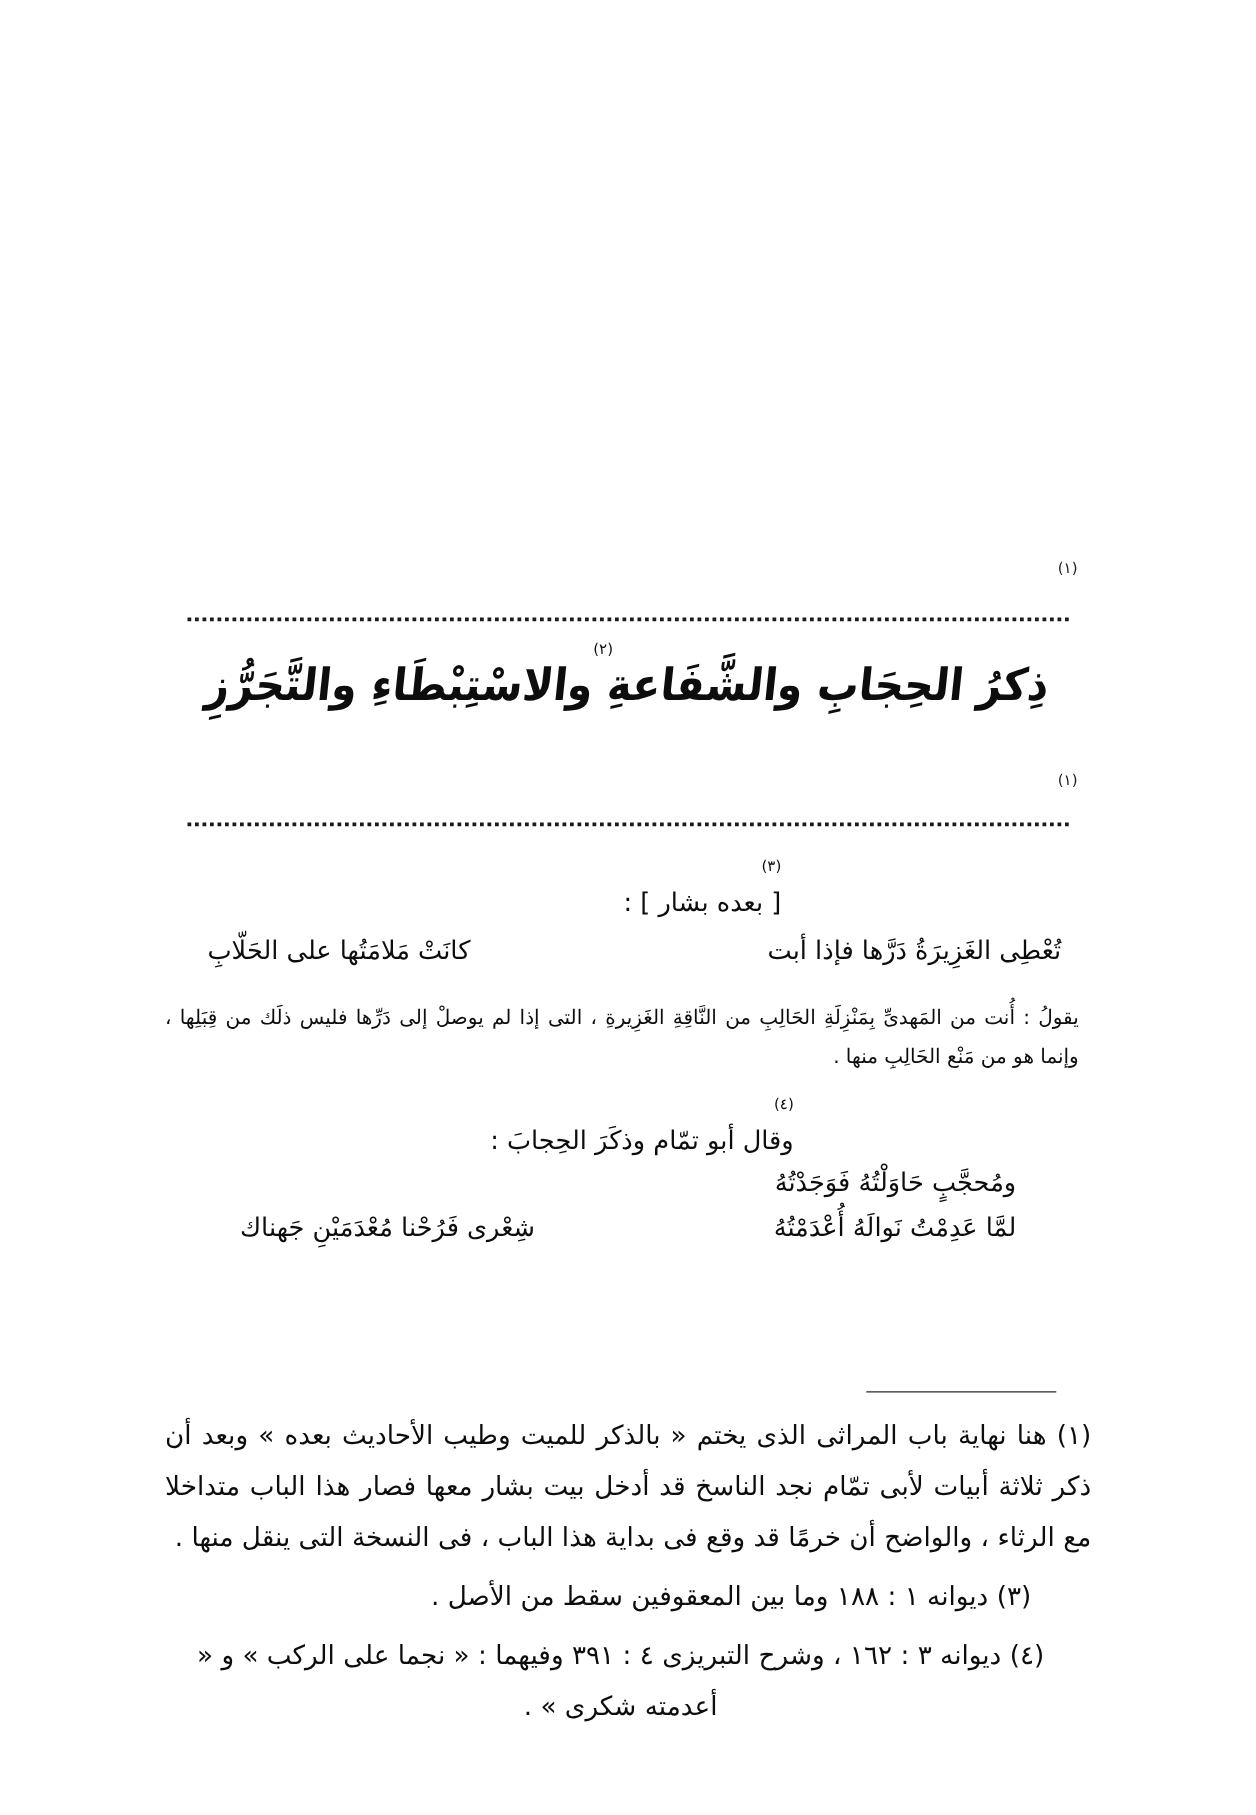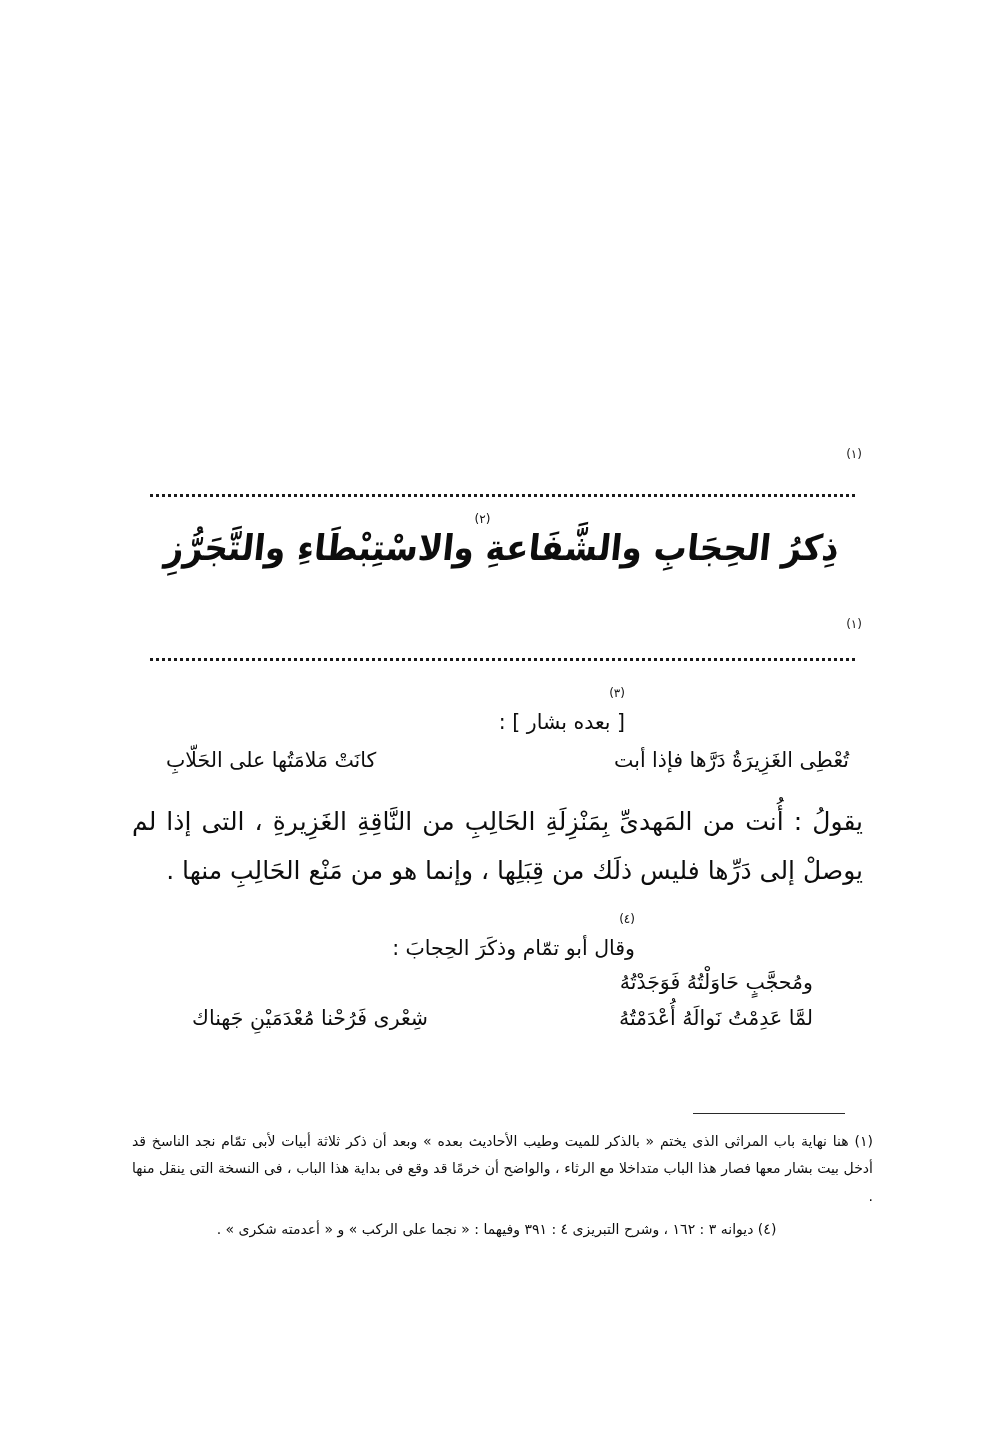--- a/index.html
+++ b/index.html
@@ -107,21 +107,21 @@
     font-size: 20.5px;
     margin: 0 0 6px 0;
     padding: 0 24px 0 34px;
   }
   .verse .hemistich {
     white-space: nowrap;
   }
   .verse.first { margin-bottom: 26px; }
 
   .para {
-    font-size: 25px;
+    font-size: 16px;
     line-height: 1.95;
     text-align: justify;
     margin: 0 0 10px 0;
   }
   .para.indent-first { padding-right: 10px; }
 
   .said-line {
     font-size: 20.5px;
     text-align: right;
     margin: 16px 0 10px 0;
@@ -147,21 +147,21 @@
     top: 1105px;
     width: 152px;
     border: 0;
     border-top: 1.4px solid #2a2a2a;
   }
   .footnotes {
     position: absolute;
     left: 132px;
     right: 132px;
     top: 1128px;
-    font-size: 14px;
+    font-size: 21px;
     line-height: 1.95;
   }
   .fn {
     margin: 0 0 6px 0;
     text-align: justify;
   }
   .fn.c2 { text-align: right; padding-right: 48px; }
   .fn.c3 { text-align: right; padding-right: 48px; }
   .fn.c4 { text-align: center; padding-right: 12px; }
 </style>
@@ -208,16 +208,17 @@
         <span class="hemistich">لمَّا  عَدِمْتُ  نَوالَهُ  أُعْدَمْتُهُ</span>
         <span class="hemistich">شِعْرى فَرُحْنا مُعْدَمَيْنِ جَهناك</span>
       </div>
     </div>
 
   </div>
 
   <hr class="footnote-sep">
   <div class="footnotes">
     <p class="fn">(١) هنا نهاية باب المراثى الذى يختم « بالذكر للميت وطيب الأحاديث بعده » وبعد أن ذكر ثلاثة أبيات لأبى تمّام نجد الناسخ قد أدخل بيت بشار معها فصار هذا الباب متداخلا مع الرثاء ، والواضح أن خرمًا قد وقع فى بداية هذا الباب ، فى النسخة التى ينقل منها .</p>
+    <p class="fn c3">(٣)  ديوانه ١ : ١٨٨ وما بين المعقوفين سقط من الأصل .</p>
     <p class="fn c4">(٤)  ديوانه ٣ : ١٦٢ ، وشرح التبريزى ٤ : ٣٩١ وفيهما : « نجما على الركب » و « أعدمته شكرى » .</p>
   </div>
 
 </div>
 
 </body></html>

